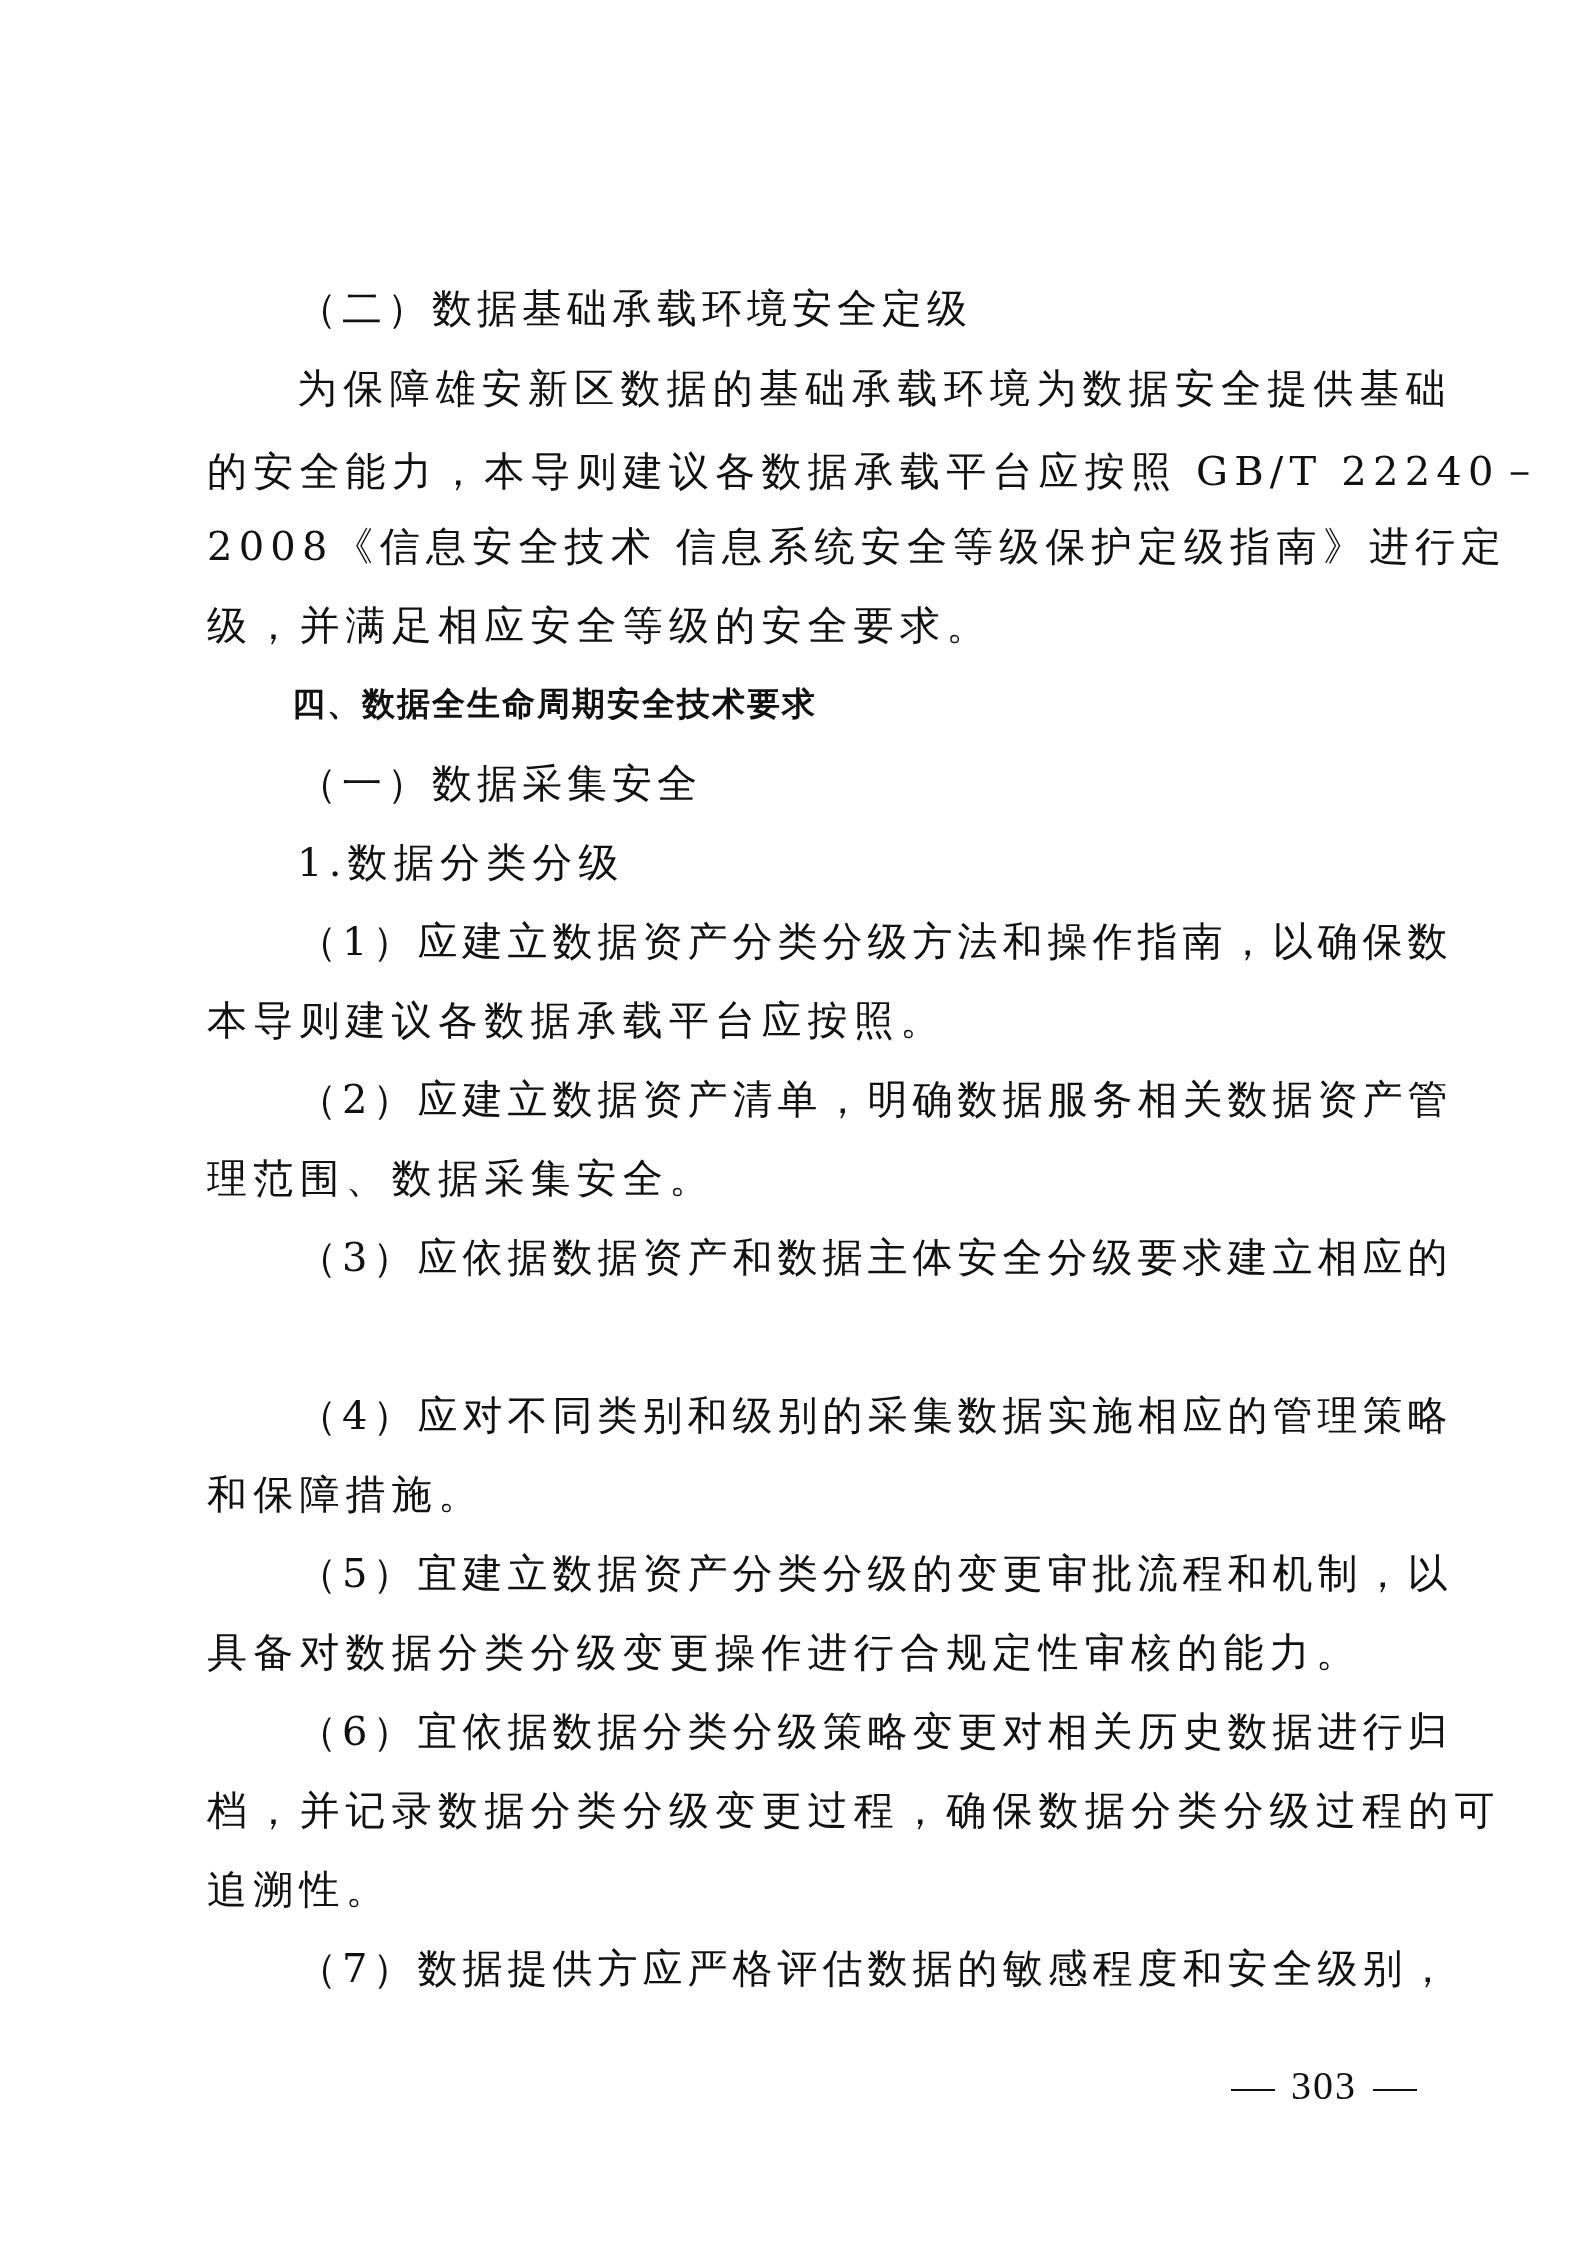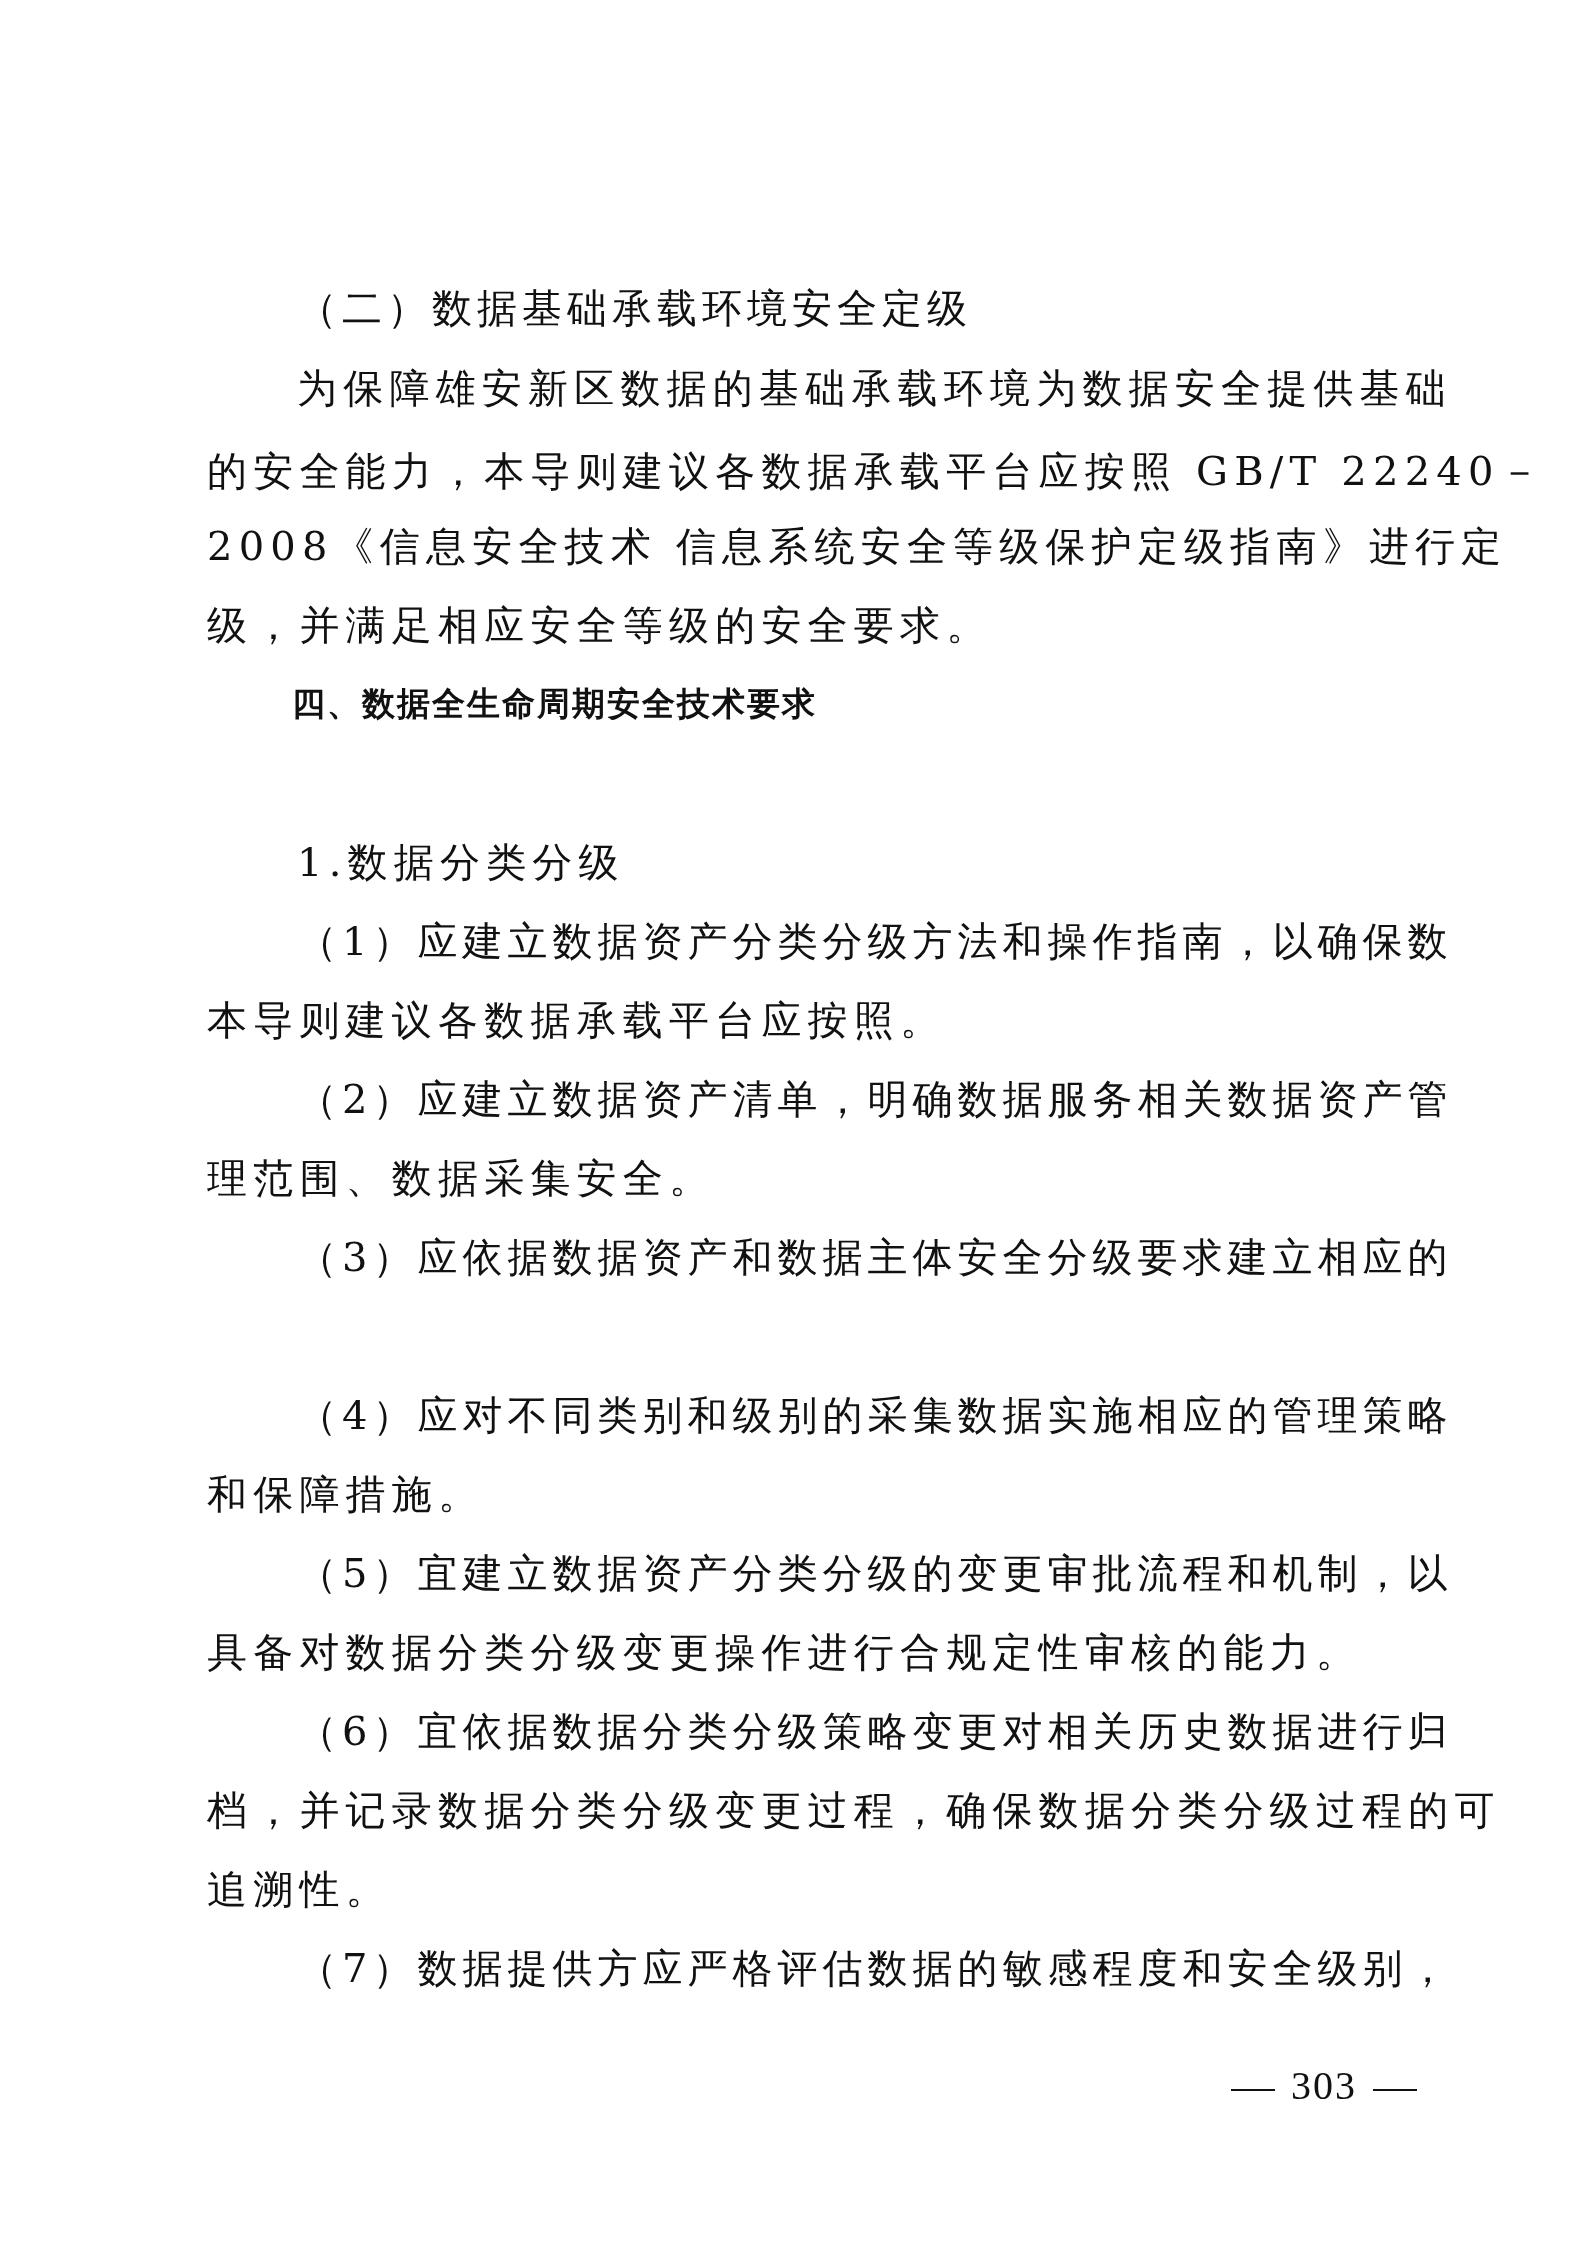--- a/index.html
+++ b/index.html
@@ -65,20 +65,21 @@
 
   <div class="line sub" style="top:282px;">（二）数据基础承载环境安全定级</div>
 
   <div class="line indent" style="top:362px;">为保障雄安新区数据的基础承载环境为数据安全提供基础</div>
   <div class="line" style="top:424px;margin-top:21px;">的安全能力，本导则建议各数据承载平台应按照 GB/T 22240－</div>
   <div class="line" style="top:520px;">2008《信息安全技术 信息系统安全等级保护定级指南》进行定</div>
   <div class="line" style="top:599px;">级，并满足相应安全等级的安全要求。</div>
 
   <div class="line heading" style="top:678px;">四、数据全生命周期安全技术要求</div>
 
+  <div class="line sub" style="top:757px;">（一）数据采集安全</div>
 
   <div class="line indent" style="top:836px;">1.数据分类分级</div>
 
   <div class="line sub" style="top:915px;">（1）应建立数据资产分类分级方法和操作指南，以确保数</div>
   <div class="line" style="top:994px;">本导则建议各数据承载平台应按照。</div>
 
   <div class="line sub" style="top:1073px;">（2）应建立数据资产清单，明确数据服务相关数据资产管</div>
   <div class="line" style="top:1152px;">理范围、数据采集安全。</div>
 
   <div class="line sub" style="top:1231px;">（3）应依据数据资产和数据主体安全分级要求建立相应的</div>

